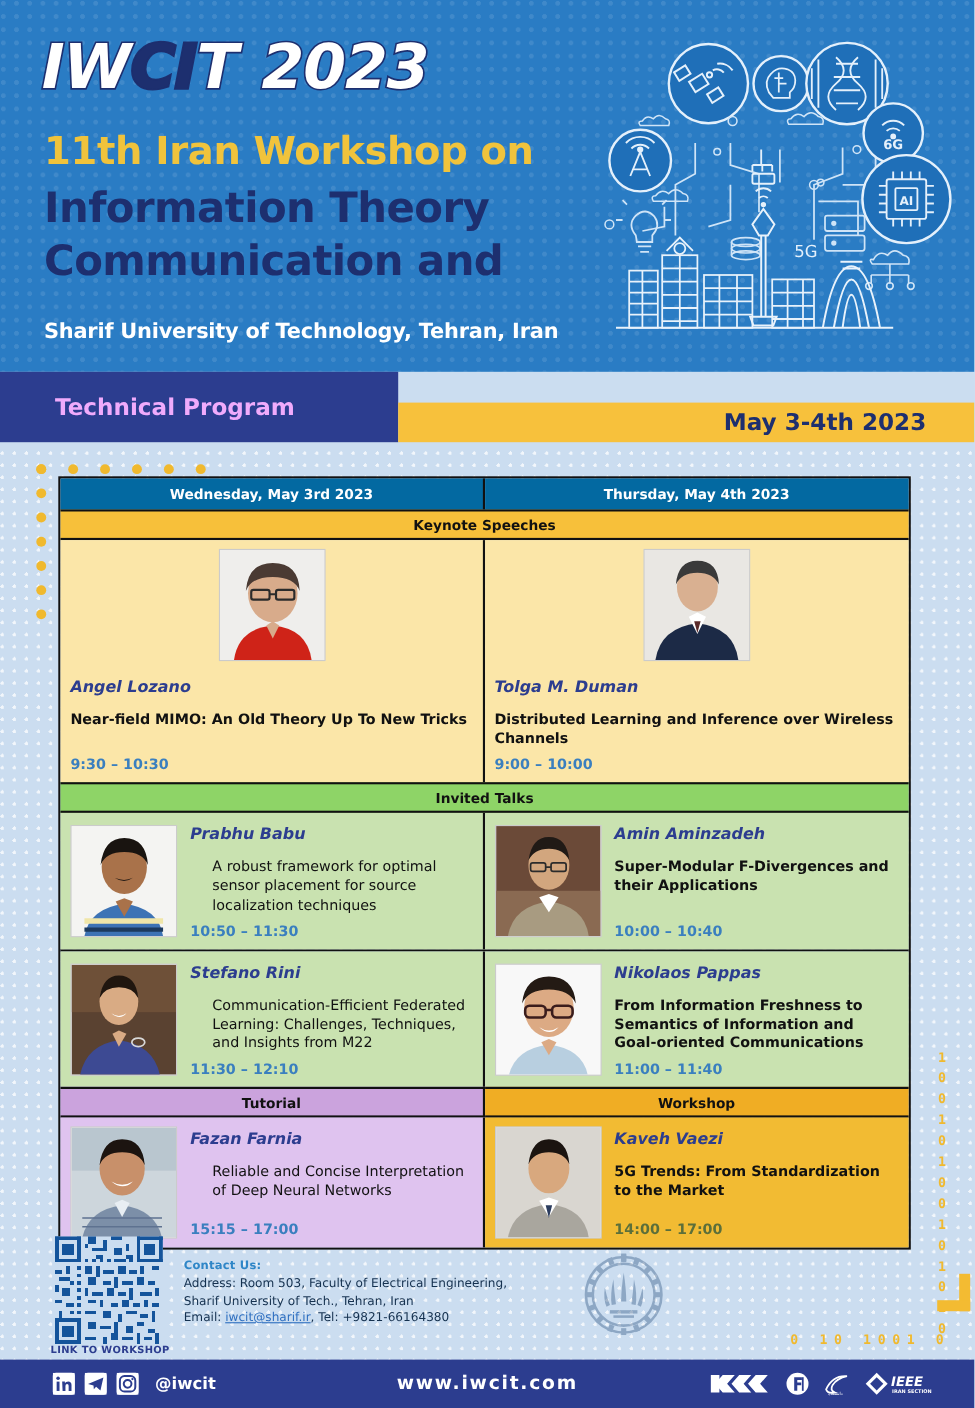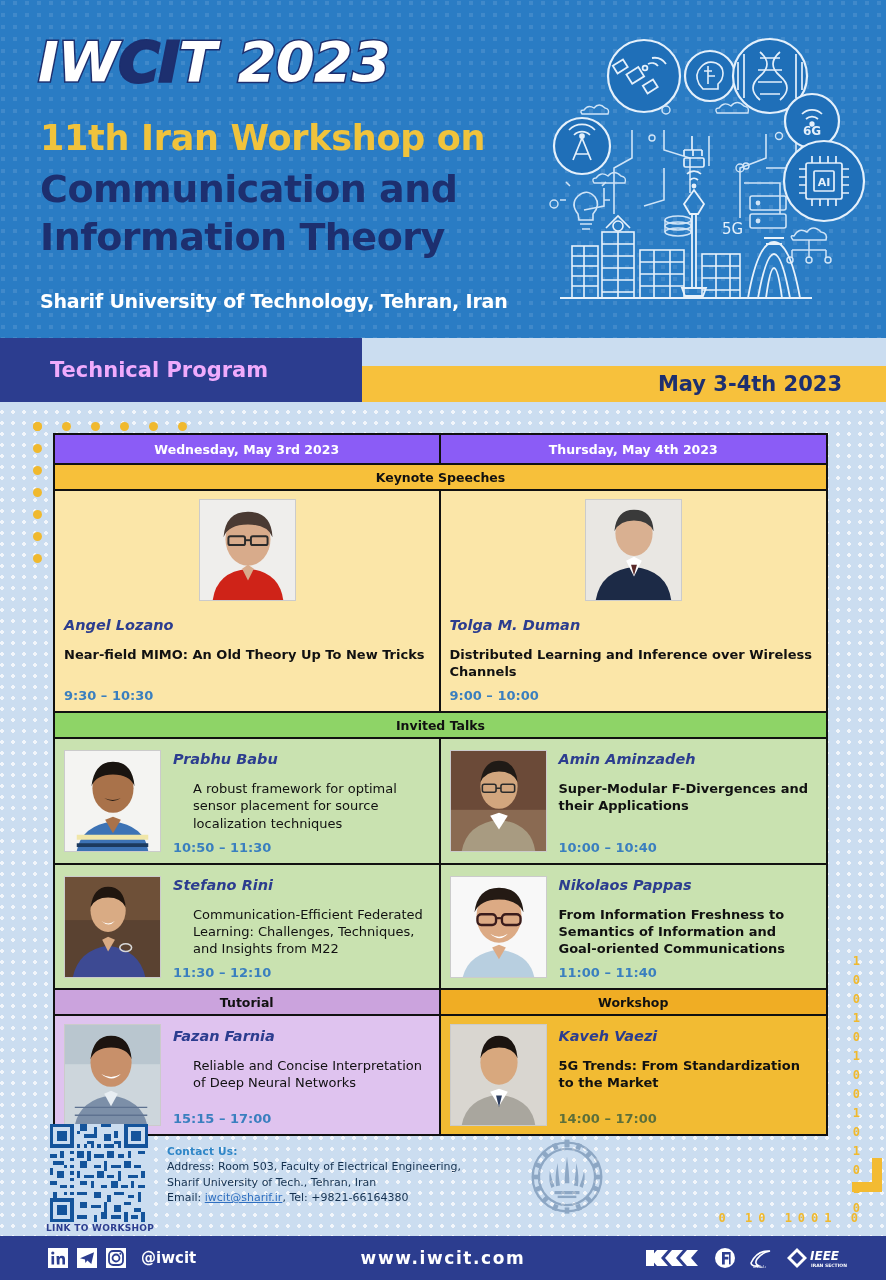--- a/index.html
+++ b/index.html
@@ -196,21 +196,21 @@
     border: 2px solid #111;
   }
   .trow { display: flex; }
   .tcell {
     width: 50%;
     position: relative;
   }
   .tcell.left  { border-right: 2px solid #111; }
 
   .day-head {
-    background: #8b5cf6;
+    background: #0369a1;
     color: #fff;
     font-family: "DejaVu Sans", sans-serif;
     font-weight: bold;
     font-size: 12.5px;
     text-align: center;
     padding: 7px 0 6px;
   }
   .section-head {
     font-family: "DejaVu Sans", sans-serif;
     font-weight: bold;
@@ -373,22 +373,22 @@
   <div class="header">
     <div class="header-dots"></div>
 
     <div class="logo-wrap">
       <div class="logo-iwcit"><span>IW</span><span class="mid">CI</span><span>T</span></div>
       <div class="logo-year">2023</div>
     </div>
 
     <div class="h-line1">11th Iran Workshop on</div>
     <div class="h-line2">
+      <div>Information Theory</div>
       <div>Communication and</div>
-      <div>Information Theory</div>
     </div>
     <div class="h-venue">Sharif University of Technology, Tehran, Iran</div>
 
     <svg class="hero-art" viewBox="0 0 340 312">
       <g fill="none" stroke="#cfe4f7" stroke-width="1.6">
 
         <path d="M88 112 L88 140 L70 150 L70 196"></path>
         <path d="M120 112 L120 132 L146 140 L146 175"></path>
         <path d="M165 118 L165 148"></path>
         <path d="M222 116 L222 140 L196 150 L196 200"></path>

